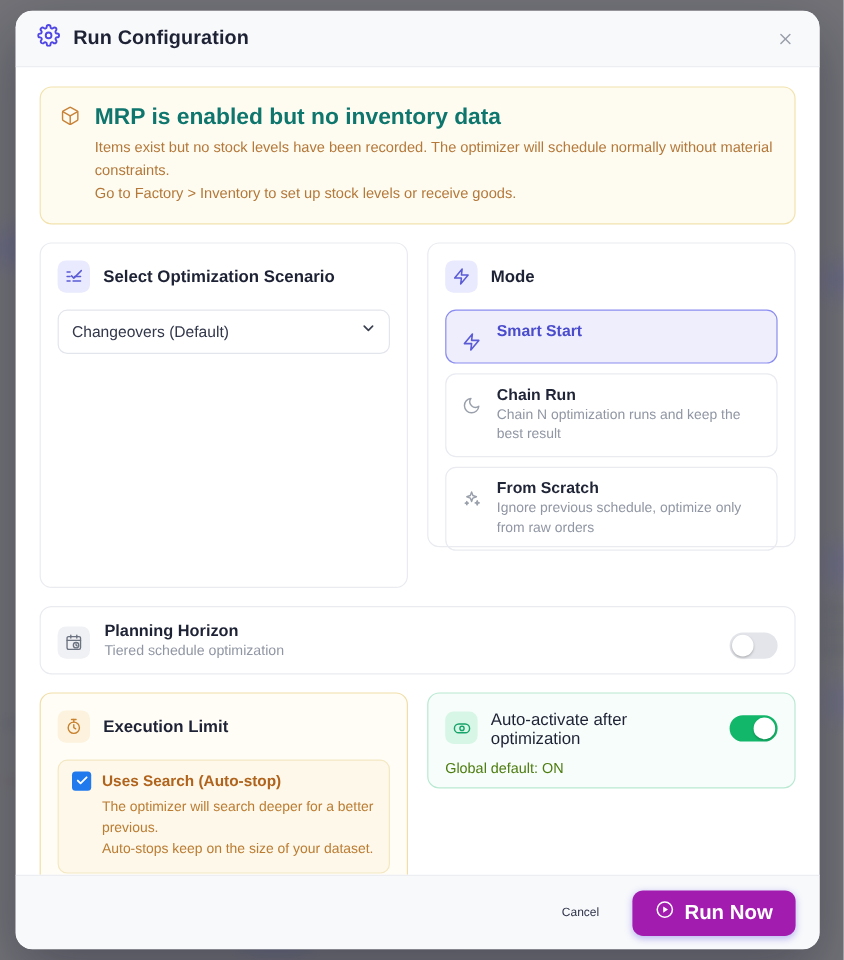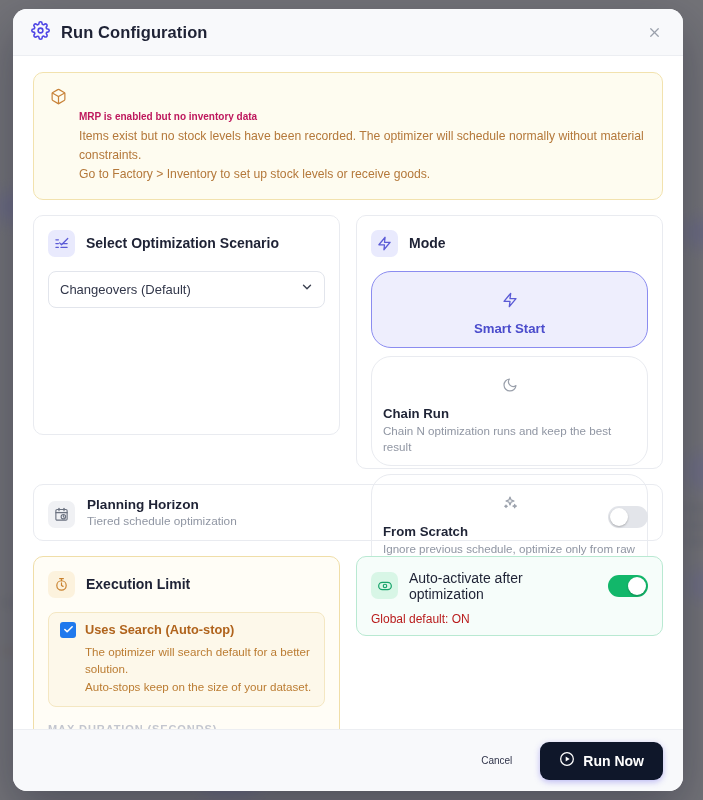--- a/index.html
+++ b/index.html
@@ -62,37 +62,36 @@
   
   .warn {
     background: #fefcf0;
     border: 1px solid #f2e2ae;
     border-radius: 10px;
     padding: 14px 16px 15px 16px;
     display: flex; gap: 12px;
   }
   .warn-ico { color: #c8833a; flex: 0 0 auto; margin-top: 1px; }
   .warn-title {
-    color: #be185d; font-weight: bold; font-size: 10px;
+    color: #0f766e; font-weight: bold; font-size: 19px;
     margin-bottom: 5px;
-    margin-top: 24px;
   }
   .warn-line { color: #b4783a; font-size: 12.2px; line-height: 1.55; }
 
   
   .cols { display: flex; gap: 16px; }
   .col { flex: 1; min-width: 0; }
 
   .card {
     border: 1px solid #e9ebf0;
     border-radius: 10px;
     background: #fff;
     padding: 14px;
   }
-  .card.scenario { height: 220px; }
+  .card.scenario { height: 288px; }
   .card.mode { height: 254px; }
 
   .card-head { display: flex; align-items: center; gap: 11px; margin-bottom: 14px; }
   .badge-ico {
     width: 27px; height: 27px; border-radius: 7px;
     display: flex; align-items: center; justify-content: center;
     flex: 0 0 auto;
   }
   .badge-ico.indigo { background: #e9eafd; color: #5b5bd6; }
   .badge-ico.amber  { background: #fcf2dd; color: #c9822f; }
@@ -112,25 +111,24 @@
     cursor: pointer;
   }
   .sel-chev {
     position: absolute; right: 11px; top: 50%;
     transform: translateY(-50%); pointer-events: none; color: #3b4050;
   }
 
   
   .mode-list { display: flex; flex-direction: column; gap: 8px; }
   .mode-opt {
-    border: 1px solid #e9ebf0; border-radius: 20px;
+    border: 1px solid #e9ebf0; border-radius: 9px;
     padding: 9px 11px;
-    display: flex; gap: 11px; align-items: center;
+    display: flex; gap: 11px; align-items: flex-start;
     cursor: pointer;
-    flex-direction: column;
   }
   .mode-opt.sel { border-color: #8b8cf0; background: #eeeefd; }
   .mode-ico { flex: 0 0 20px; display:flex; align-items:center; justify-content:center; margin-top:9px; color: #9aa0ab; }
   .mode-opt.sel .mode-ico { color: #5b5bd6; }
   .mode-name { font-size: 13.2px; font-weight: bold; color: #1f2436; margin-bottom: 2px; }
   .mode-opt.sel .mode-name { color: #4b4ccc; font-weight: bold; }
   .mode-desc { font-size: 11.6px; color: #9096a3; line-height: 1.42; }
   .mode-opt.sel .mode-desc { color: #6f71d8; }
 
   
@@ -178,40 +176,40 @@
     color: #c3c6cf; font-weight: bold;
   }
 
   
   .card.auto {
     border-color: #b9e9d2; background: #f6fdfa;
     height: 80px; padding: 13px 14px;
   }
   .auto-top { display: flex; align-items: center; gap: 11px; }
   .auto-title { font-size: 14px; font-weight: normal; color: #1e2235; flex: 1; }
-  .auto-sub { font-size: 12px; color: #b91c1c; margin-top: 10px; }
+  .auto-sub { font-size: 12px; color: #4d7c0f; margin-top: 10px; }
 
   
   .dlg-footer {
     flex: 0 0 62px; height: 62px;
     background: #f8f9fb; border-top: 1px solid #eceef2;
     display: flex; align-items: center; justify-content: flex-end;
     gap: 18px; padding: 0 20px;
   }
   .btn-cancel {
     background: none; border: none; cursor: pointer;
     font-family: Liberation Sans, sans-serif;
     font-size: 10px; color: #30344a; padding: 8px 10px;
   }
   .btn-run {
-    background: #0f172a; color: #fff; border: none; cursor: pointer;
+    background: #a21caf; color: #fff; border: none; cursor: pointer;
     border-radius: 9px; height: 38px; padding: 0 19px;
     display: flex; align-items: center; gap: 8px;
     font-family: "Liberation Sans", sans-serif;
-    font-size: 14px; font-weight: bold;
+    font-size: 17px; font-weight: bold;
     box-shadow: 0 2px 6px rgba(79,70,229,.35);
   }
 </style>
 </head>
 <body>
 
 <div class="bg-layer">
   <div class="bg-blob" style="left:-10px;top:190px;width:70px;height:34px;background:#6b6ab8;"></div>
   <div class="bg-blob" style="left:680px;top:218px;width:60px;height:30px;background:#6b6ab8;"></div>
   <div class="bg-blob" style="left:686px;top:452px;width:40px;height:38px;background:#7573c0;"></div>
@@ -386,21 +384,21 @@
 
           <div class="deep">
             <div class="deep-top">
               <span class="chk">
                 <svg width="11" height="11" viewBox="0 0 24 24" fill="none" stroke="#ffffff" stroke-width="3.4" stroke-linecap="round" stroke-linejoin="round">
                   <polyline points="20 6 9 17 4 12"></polyline>
                 </svg>
               </span>
               <span class="deep-label">Uses Search (Auto-stop)</span>
             </div>
-            <div class="deep-line">The optimizer will search default for a better solution.</div>
+            <div class="deep-line">The optimizer will search deeper for a better previous.</div>
             <div class="deep-line">Auto-stops keep on the size of your dataset.</div>
           </div>
 
           <div class="md-label">MAX DURATION (SECONDS)</div>
 
         </div>
       </div>
 
       <div class="col">
         <div class="card auto">

